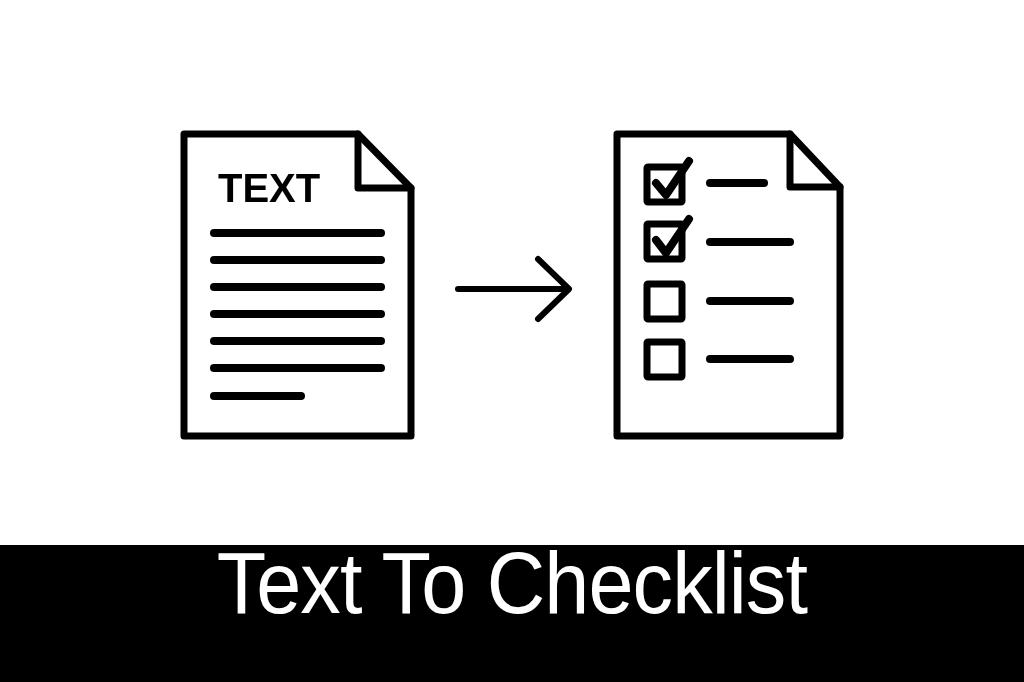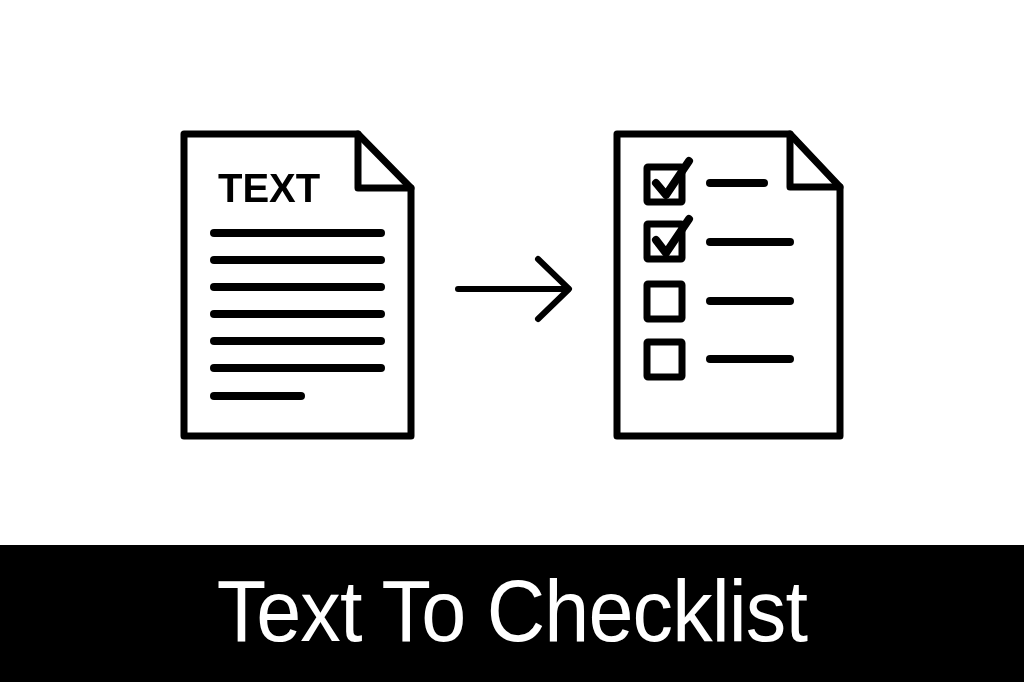--- a/index.html
+++ b/index.html
@@ -1,18 +1,18 @@
 <!DOCTYPE html>
 <html><head>
 <meta charset="utf-8">
 <style>
   html, body { margin: 0; padding: 0; }
   body { width: 1024px; height: 682px; background: #ffffff; position: relative; overflow: hidden; font-family: "Liberation Sans", sans-serif; }
   .art { position: absolute; left: 0; top: 0; width: 1024px; height: 545px; }
-  .banner { position: absolute; left: 0; top: 545px; width: 1024px; height: 137px; background: #000000; display: flex; align-items: center; justify-content: center; }
+  .banner { position: absolute; left: 0; top: 545px; width: 1024px; height: 137px; background: #000000; display: flex; align-items: flex-start; justify-content: center; }
   .banner-title { color: #ffffff; font-family: "Liberation Sans", sans-serif; font-size: 88px; font-weight: 400; letter-spacing: -1px; transform: scaleX(0.92); white-space: nowrap; line-height: 1; margin-top: -6px; }
   .doc-label { font-family: "Liberation Sans", sans-serif; font-weight: 700; font-size: 40px; }
 </style>
 </head>
 <body>
 
 <svg class="art" viewBox="0 0 1024 545" width="1024" height="545" xmlns="http://www.w3.org/2000/svg">
 
   <g fill="none" stroke="#000" stroke-width="7" stroke-linejoin="round" stroke-linecap="round">
     <path d="M184 134 H358 L411 188 V436 H184 Z" fill="#fff"></path>

